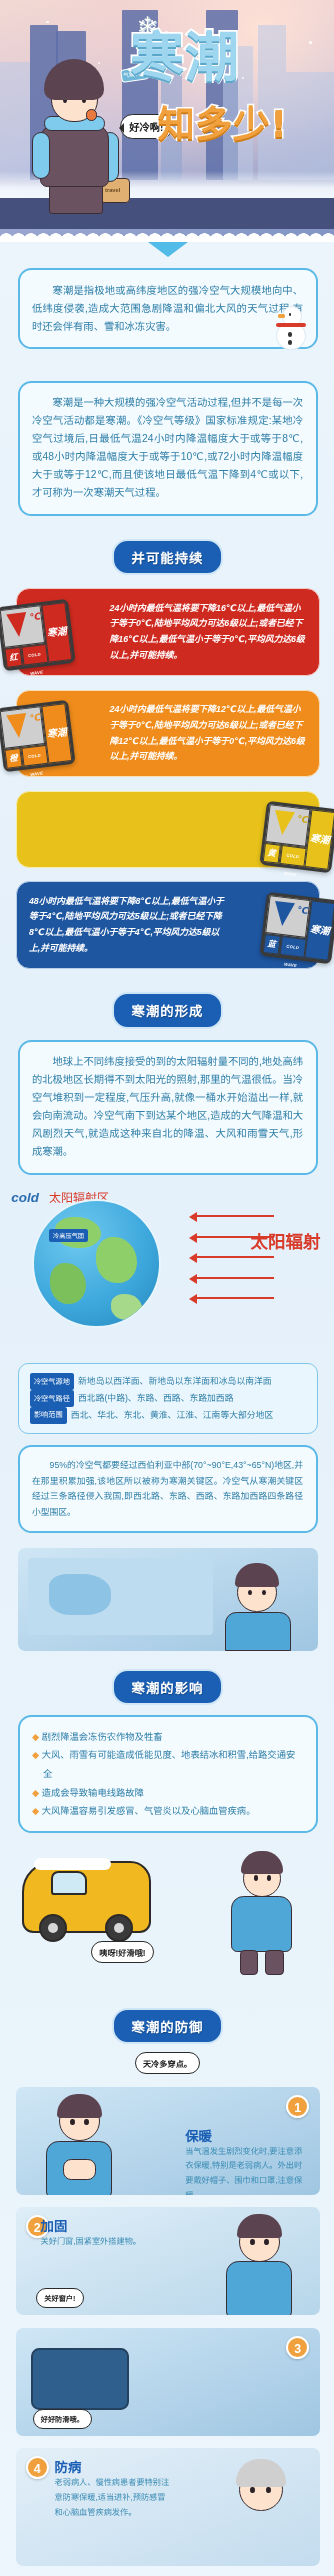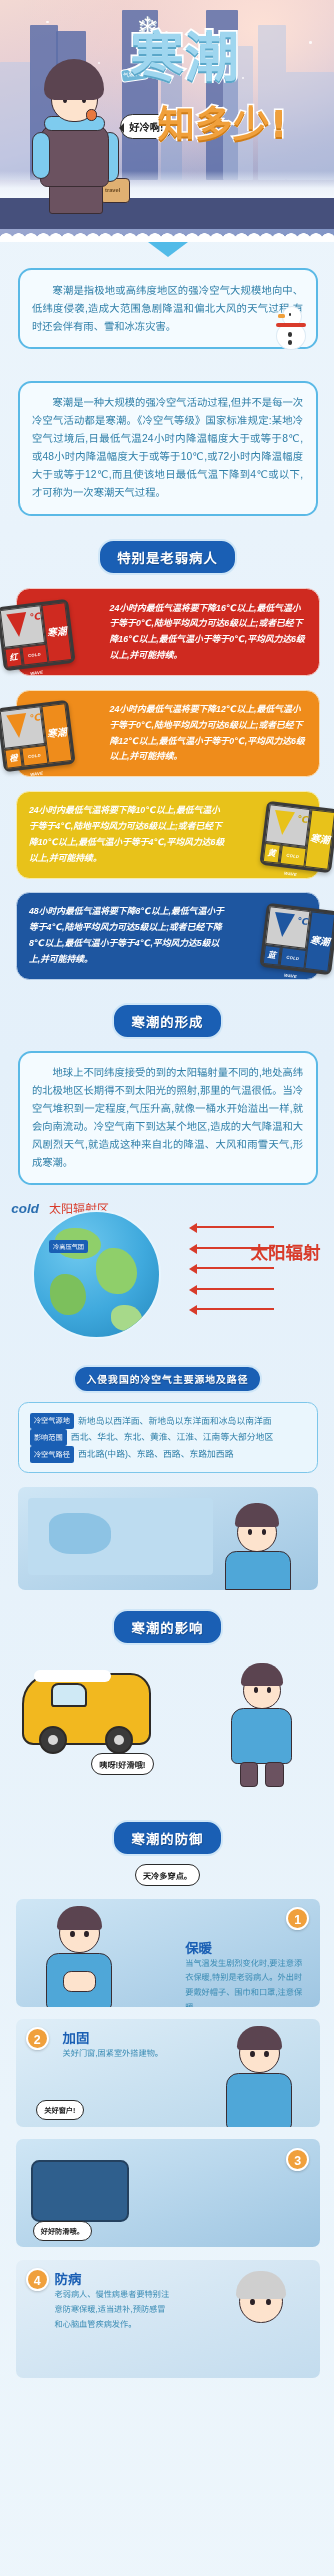--- a/index.html
+++ b/index.html
@@ -239,21 +239,21 @@
       <div style="position:absolute;left:15.5px;top:36px;width:4.6px;height:4.6px;background:#333;border-radius:50%;"></div>
     </div>
   </div>
 
   <div style="height:20.6px"></div>
   <div class="card">
     <p>寒潮是一种大规模的强冷空气活动过程,但并不是每一次冷空气活动都是寒潮。《冷空气等级》国家标准规定:某地冷空气过境后,日最低气温24小时内降温幅度大于或等于8℃,或48小时内降温幅度大于或等于10℃,或72小时内降温幅度大于或等于12℃,而且使该地日最低气温下降到4℃或以下,才可称为一次寒潮天气过程。</p>
   </div>
 
   <div style="height:23px"></div>
-  <div class="sec-title">特别是老弱病人</div>
+  <div class="sec-title">并可能持续</div>
 
   <div class="warn red ic-left">
     <div class="sign left">
       <div class="grid">
         <div class="q main">
           <div class="dn" style="border-top-color:#cf2a20"></div>
           <div class="deg" style="color:#cf2a20">℃</div>
         </div>
         <div class="q kanji" style="background:#cf2a20">寒潮</div>
         <div class="q lvl" style="background:#cf2a20">红</div>
@@ -283,21 +283,20 @@
       <div class="grid">
         <div class="q main">
           <div class="dn" style="border-top-color:#e8c21a"></div>
           <div class="deg" style="color:#c9a60f">℃</div>
         </div>
         <div class="q kanji" style="background:#e8c21a">寒潮</div>
         <div class="q lvl" style="background:#e8c21a">黄</div>
         <div class="q en" style="background:#e8c21a">COLD WAVE</div>
       </div>
     </div>
-    <div>24小时内最低气温将要下降10℃以上,最低气温小于等于4℃,陆地平均风力可达6级以上;或者已经下降10℃以上,最低气温小于等于4℃,平均风力达6级以上,并可能持续。</div>
   </div>
 
   <div class="warn blue ic-right">
     <div class="sign right">
       <div class="grid">
         <div class="q main">
           <div class="dn" style="border-top-color:#1e56a0"></div>
           <div class="deg" style="color:#1e56a0">℃</div>
         </div>
         <div class="q kanji" style="background:#1e56a0">寒潮</div>
@@ -325,52 +324,60 @@
     </div>
     <div class="cold-label">冷高压气团</div>
     <div class="sunray" style="top:31px"></div>
     <div class="sunray" style="top:52px"></div>
     <div class="sunray" style="top:72px"></div>
     <div class="sunray" style="top:93px"></div>
     <div class="sunray" style="top:113px"></div>
     <div class="sun-label">太阳辐射</div>
   </div>
 
-  <div class="sec-title" style="font-size:9.8px;padding:5.2px 11.3px;">入侵我国的冷空气主要源地及路径</div>
   <div class="route">
     <div class="rt">
       <span class="tag">冷空气源地</span>
       <span>新地岛以西洋面、新地岛以东洋面和冰岛以南洋面</span>
     </div>
     <div class="rt">
+      <span class="tag">冷空气路径</span>
+      <span>西北路(中路)、东路、西路、东路加西路</span>
+    </div>
+    <div class="rt">
       <span class="tag">影响范围</span>
       <span>西北、华北、东北、黄淮、江淮、江南等大部分地区</span>
     </div>
-    <div class="rt">
-      <span class="tag">冷空气路径</span>
-      <span>西北路(中路)、东路、西路、东路加西路</span>
-    </div>
+  </div>
+  <div class="card" style="font-size:8.8px;">
+    <p>95%的冷空气都要经过西伯利亚中部(70°~90°E,43°~65°N)地区,并在那里积累加强,该地区所以被称为寒潮关键区。冷空气从寒潮关键区经过三条路径侵入我国,即西北路、东路、西路、东路加西路四条路径小型围区。</p>
   </div>
 
   <div class="scene" style="height:118px">
     <div class="photo" style="position:absolute;left:17.5px;top:7.2px;width:300px;height:103px;">
       <div style="position:absolute;left:10.3px;top:10.3px;width:185px;height:77px;background:#bddcf0;border-radius:4.1px;"></div>
       <div style="position:absolute;left:31px;top:26px;width:62px;height:41px;background:#8dc3e4;border-radius:30% 45% 40% 35%;"></div>
       <div style="position:absolute;right:12.4px;bottom:0;width:93px;height:93px;">
         <div style="position:absolute;left:25px;top:15.5px;width:40px;height:39px;background:#fde3cd;border:1.5px solid #3a2d33;border-radius:19.6px;"></div>
         <div style="position:absolute;left:23px;top:5.2px;width:44px;height:24px;background:#5b4450;border-radius:23px 23px 4.1px 4.1px;"></div>
         <div style="position:absolute;left:12.4px;top:54px;width:66px;height:39px;background:#4fa7d8;border:1.5px solid #3a2d33;border-radius:11.3px 11.3px 0 0;"></div>
         <div style="position:absolute;left:36px;top:32px;width:4.1px;height:5.7px;background:#2b2228;border-radius:50%;"></div>
         <div style="position:absolute;left:50px;top:32px;width:4.1px;height:5.7px;background:#2b2228;border-radius:50%;"></div>
       </div>
     </div>
   </div>
 
   <div style="height:10.3px"></div>
   <div class="sec-title">寒潮的影响</div>
+  <ul class="impacts">
+    <li>剧烈降温会冻伤农作物及牲畜</li>
+    <li>大风、雨雪有可能造成低能见度、地表结冰和积雪,给路交通安全</li>
+    <li>造成会导致输电线路故障</li>
+    <li>大风降温容易引发感冒、气管炎以及心脑血管疾病。</li>
+  </ul>
 
   <div class="scene">
     <div class="car">
       <div class="win"></div>
       <div class="wheel" style="left:15.5px;">
           <i></i>
         </div>
       <div class="wheel" style="right:15.5px;">
           <i></i>
         </div>
@@ -409,21 +416,21 @@
       <div style="position:absolute;right:10.3px;top:38px;width:124px;">
         <div class="ptitle">保暖</div>
         <div class="ptext">当气温发生剧烈变化时,要注意添衣保暖,特别是老弱病人。外出时要戴好帽子、围巾和口罩,注意保暖。</div>
       </div>
     </div>
   </div>
 
   <div class="prev">
     <div class="photo" style="position:relative;height:108px;background:linear-gradient(160deg,#dfeef8,#b7d6ea);">
       <div class="num" style="left:10.3px;top:8.2px;">2</div>
-      <div style="position:absolute;left:47px;top:8.2px;width:124px;">
+      <div style="position:absolute;left:25px;top:8.2px;width:124px;">
         <div class="ptitle">加固</div>
         <div class="ptext">关好门窗,固紧室外搭建物。</div>
       </div>
       <div style="position:absolute;right:15.5px;top:10.3px;width:88px;height:93px;">
         <div style="position:absolute;left:23px;top:4.1px;width:41px;height:40px;background:#fde3cd;border:1.5px solid #3a2d33;border-radius:20.6px;"></div>
         <div style="position:absolute;left:20.6px;top:-3.1px;width:45px;height:24px;background:#5b4450;border-radius:23px 23px 4.1px 4.1px;"></div>
         <div style="position:absolute;left:34px;top:21.6px;width:4.6px;height:6.2px;background:#2b2228;border-radius:50%;"></div>
         <div style="position:absolute;left:48px;top:21.6px;width:4.6px;height:6.2px;background:#2b2228;border-radius:50%;"></div>
         <div style="position:absolute;left:10.3px;top:44px;width:66px;height:57px;background:#4fa7d8;border:1.5px solid #3a2d33;border-radius:12.4px 12.4px 6.2px 6.2px;"></div>
       </div>

